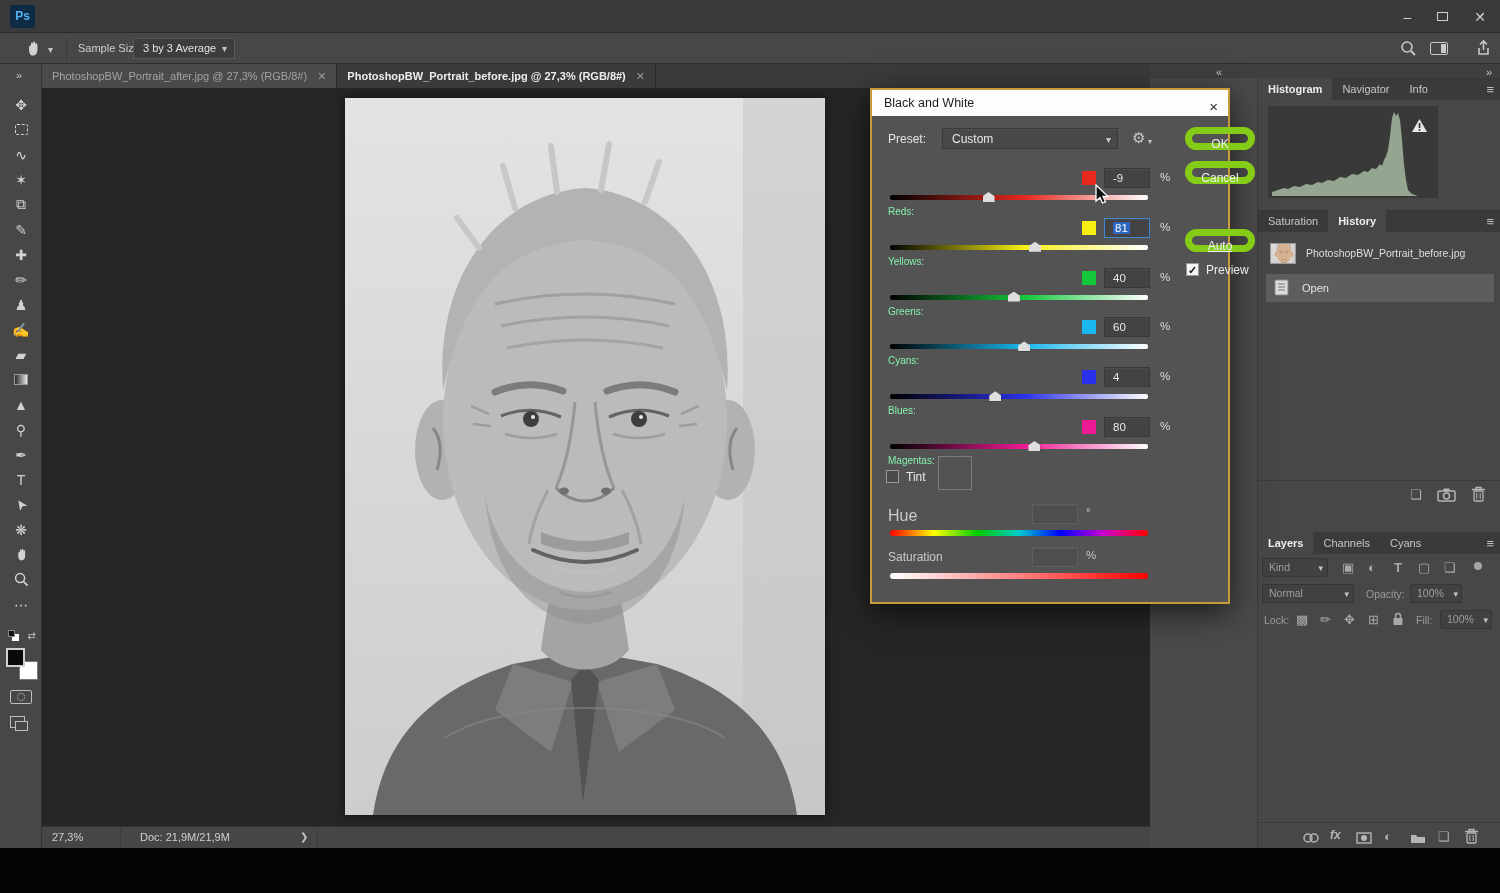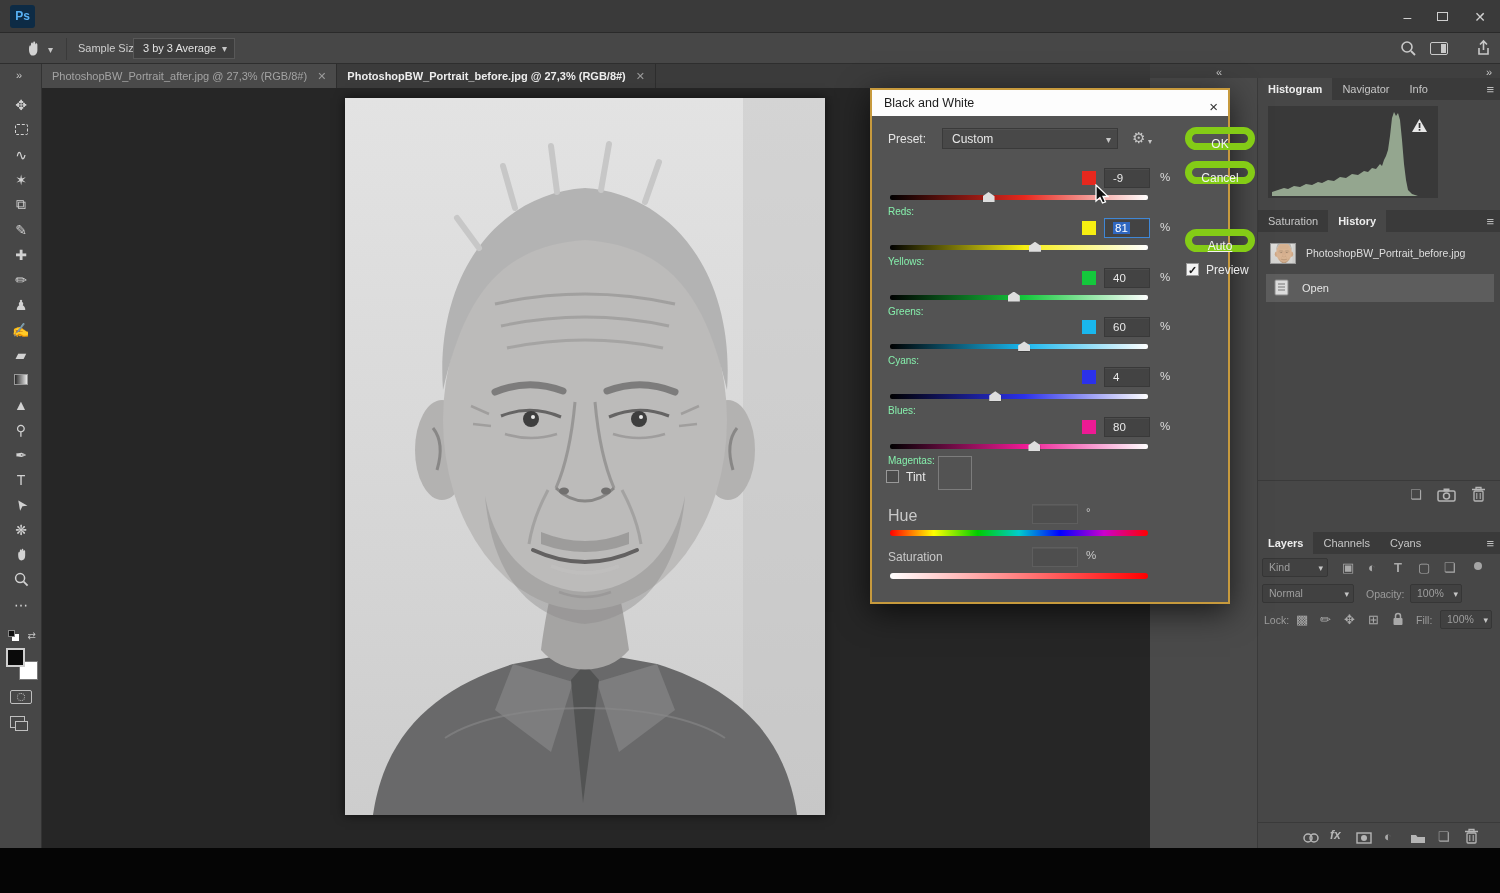--- a/index.html
+++ b/index.html
@@ -262,20 +262,27 @@
         <div class="doctab active">
           <span class="t">PhotoshopBW_Portrait_before.jpg @ 27,3% (RGB/8#)</span>
           <span class="x">✕</span>
         </div>
       </div>
     <div id="canvas-photo" class="abs">
       <svg width="480" height="717" viewBox="0 0 480 717">
           <use href="#portrait" filter="url(#bw)"></use>
         </svg>
     </div>
+    <div id="statusbar" class="abs">
+      <span class="abs" style="left:10px;top:4px;">27,3%</span>
+      <span class="abs" style="left:78px;top:2px;width:1px;height:18px;background:#3a3a3a;"></span>
+      <span class="abs" style="left:98px;top:4px;">Doc: 21,9M/21,9M</span>
+      <span class="abs glyph" style="left:258px;top:5px;font-size:10px;">❯</span>
+      <span class="abs" style="left:275px;top:2px;width:1px;height:18px;background:#3a3a3a;"></span>
+    </div>
   </div>
 
   <div id="dock" class="abs">
     <div id="dock-topstrip" class="abs">
       <span class="glyph" style="position:absolute;left:66px;top:3px;font-size:11px;">«</span>
       <span class="glyph" style="position:absolute;right:8px;top:3px;font-size:11px;">»</span>
     </div>
     <div id="narrowcol" class="abs"></div>
     <div id="panelcol" class="abs">
 

